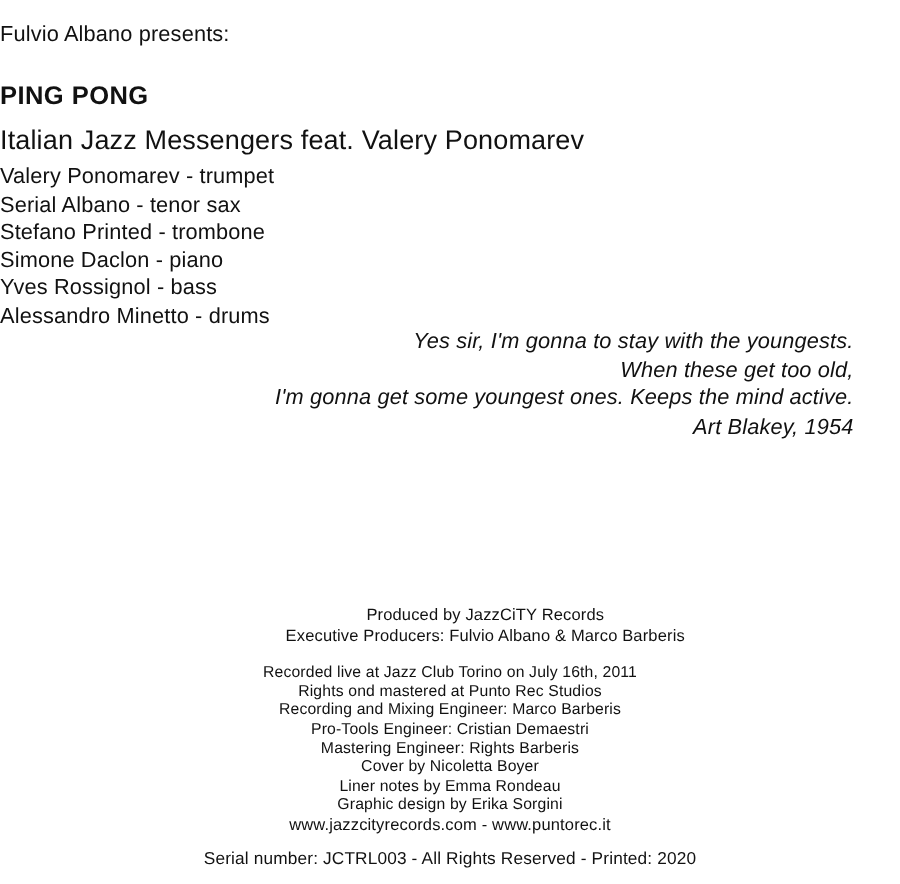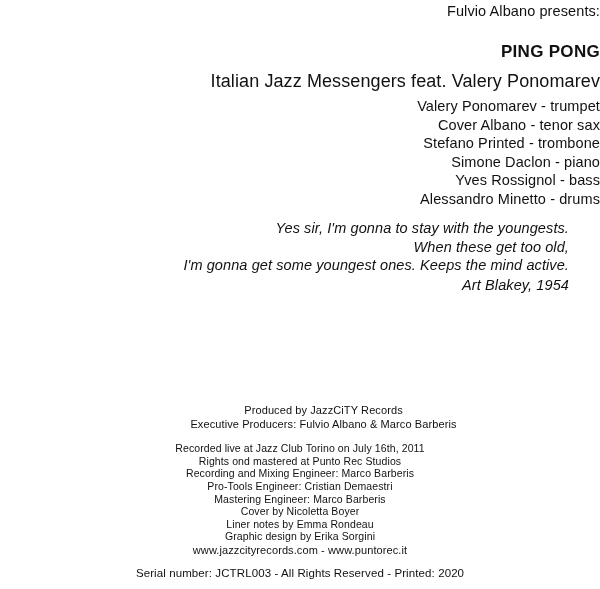--- a/index.html
+++ b/index.html
@@ -17,22 +17,22 @@
   }
   .page {
     position: relative;
     width: 600px;
     height: 589px;
     box-sizing: border-box;
   }
 
   
   .header {
-    text-align: right;
-    padding-top: 2px;
+    text-align: left;
+    padding-top: 14px;
   }
   .presents {
     font-size: 14.5px;
     line-height: 19px;
     letter-spacing: 0.1px;
   }
   .album-title {
     font-size: 17px;
     font-weight: bold;
     line-height: 23px;
@@ -109,21 +109,21 @@
 
 <div class="page">
 
   <div class="header">
     <div class="presents">Fulvio Albano presents:</div>
     <div class="album-title">PING PONG</div>
     <div class="band-line">Italian Jazz Messengers feat. Valery Ponomarev</div>
 
     <div class="musicians">
       <div class="musician">Valery Ponomarev - trumpet</div>
-      <div class="musician">Cover Albano - tenor sax</div>
+      <div class="musician">Serial Albano - tenor sax</div>
       <div class="musician">Stefano Printed - trombone</div>
       <div class="musician">Simone Daclon - piano</div>
       <div class="musician">Yves Rossignol - bass</div>
       <div class="musician">Alessandro Minetto - drums</div>
     </div>
   </div>
 
   <div class="quote">
     <div>Yes sir, I'm gonna to stay with the youngests.</div>
     <div>When these get too old,</div>
@@ -135,21 +135,21 @@
     <div class="prod-block">
       <div>Produced by JazzCiTY Records</div>
       <div>Executive Producers: Fulvio Albano &amp; Marco Barberis</div>
     </div>
 
     <div class="rec-block">
       <div>Recorded live at Jazz Club Torino on July 16th, 2011</div>
       <div>Rights ond mastered at Punto Rec Studios</div>
       <div>Recording and Mixing Engineer: Marco Barberis</div>
       <div>Pro-Tools Engineer: Cristian Demaestri</div>
-      <div>Mastering Engineer: Marco Barberis</div>
+      <div>Mastering Engineer: Rights Barberis</div>
       <div>Cover by Nicoletta Boyer</div>
       <div>Liner notes by Emma Rondeau</div>
       <div>Graphic design by Erika Sorgini</div>
     </div>
 
     <div class="web-line">
       <span>www.jazzcityrecords.com</span><span>  -  </span><span>www.puntorec.it</span>
     </div>
 
     <div class="serial-line">Serial number: JCTRL003 - All Rights Reserved - Printed: 2020</div>

